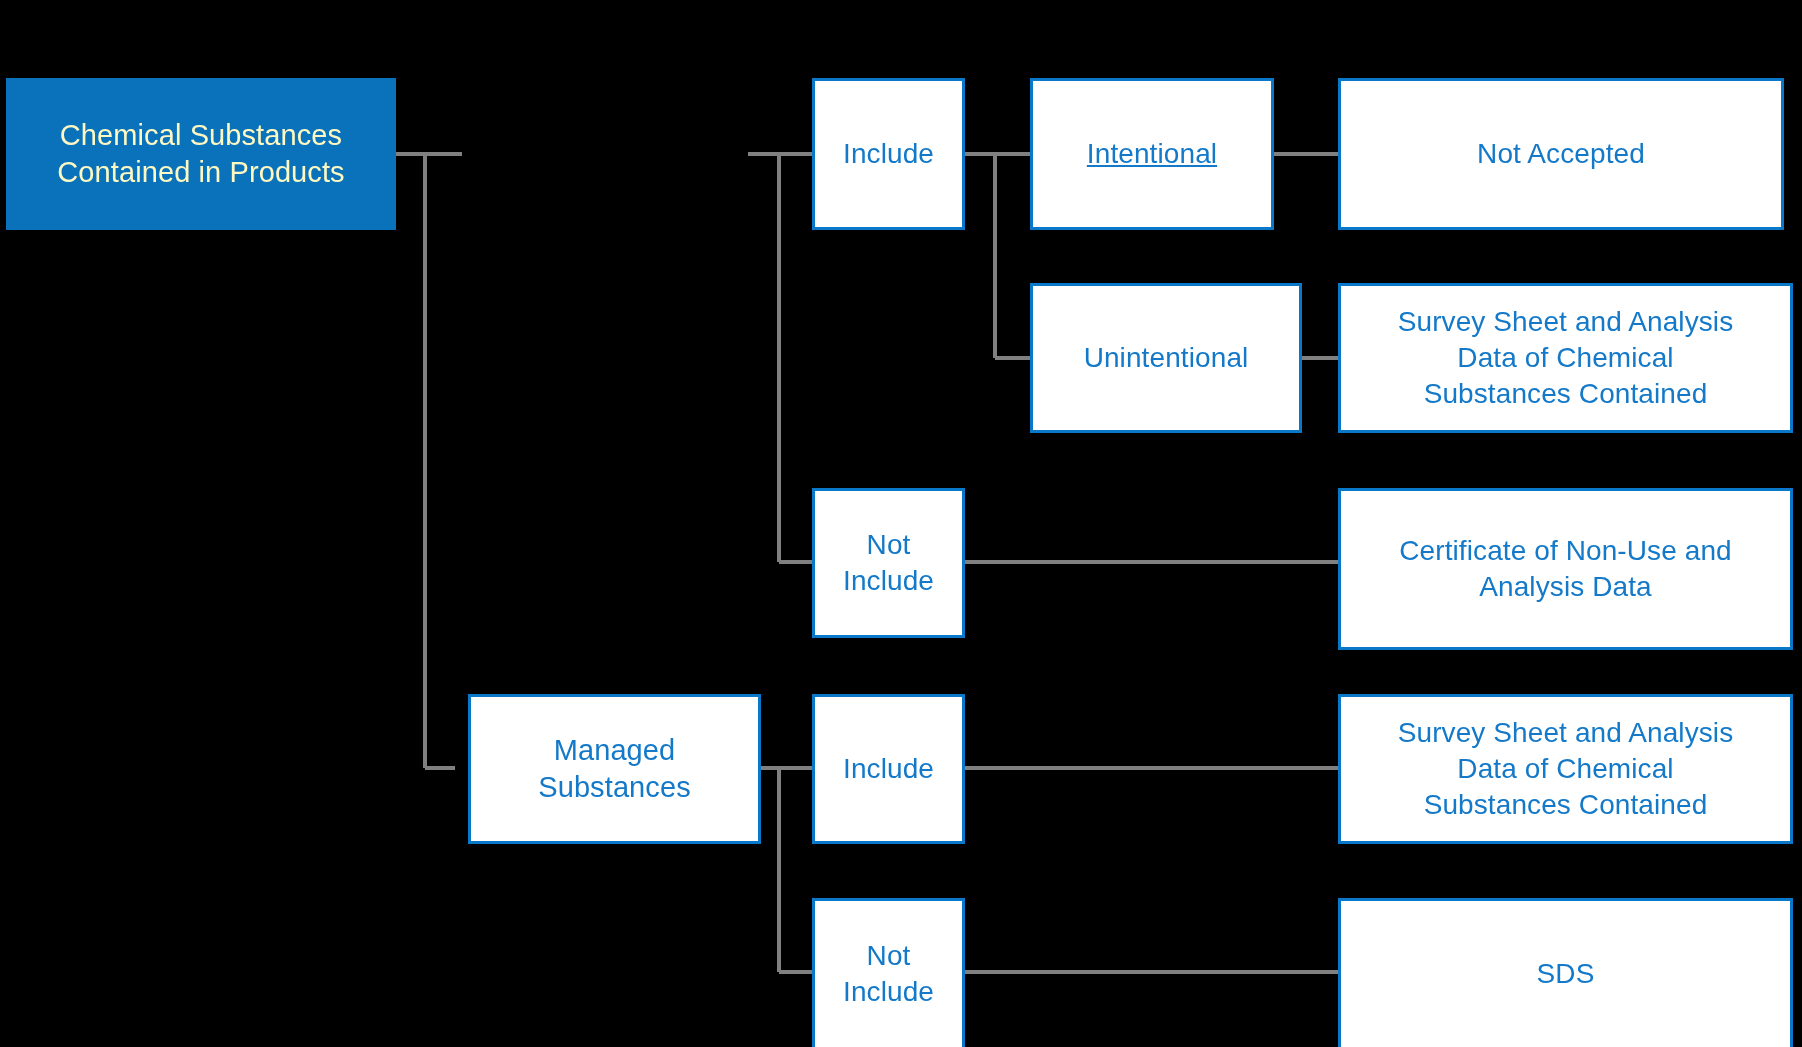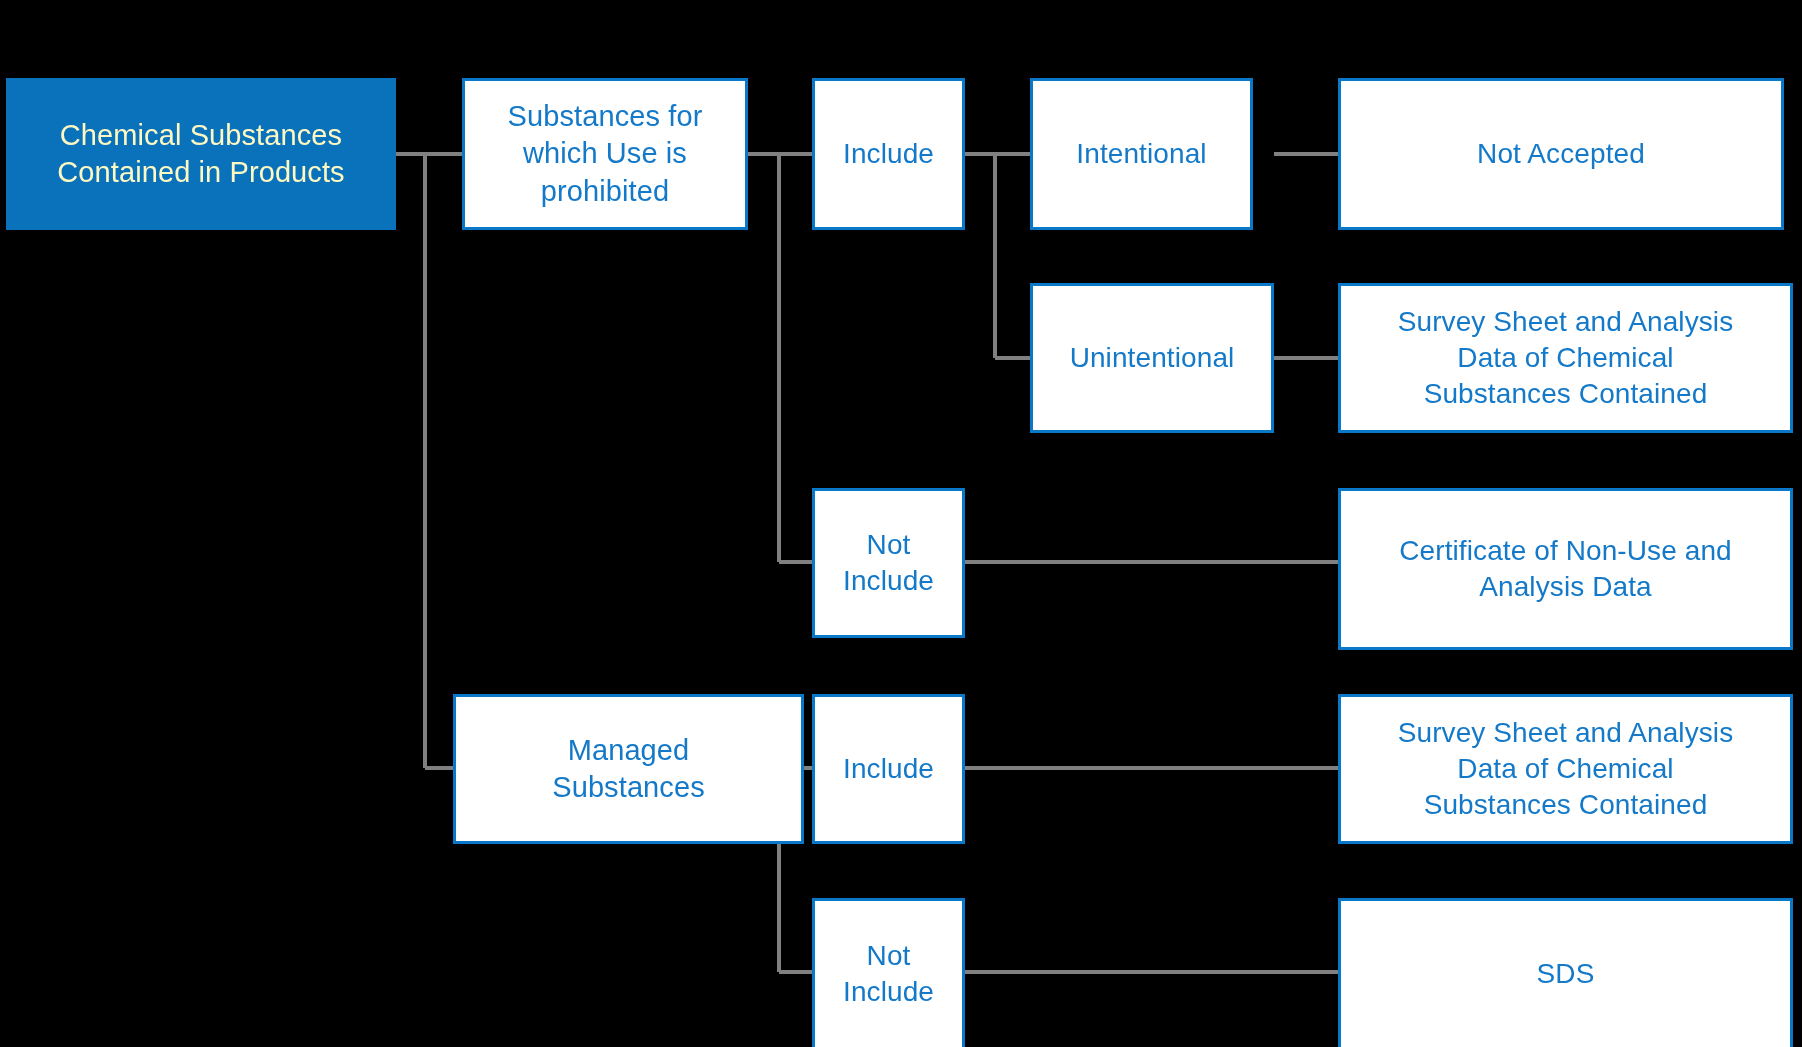--- a/index.html
+++ b/index.html
@@ -48,30 +48,30 @@
   }
   .node .txt {
     display: block;
     padding: 0 10px;
     white-space: pre-line;
   }
   
   #n-root   { left:   6px; top:  78px; width: 390px; height: 152px; font-size: 29px; }
   #n-prohib { left: 462px; top:  78px; width: 286px; height: 152px; font-size: 29px; }
   #n-inc1   { left: 812px; top:  78px; width: 153px; height: 152px; font-size: 28px; }
-  #n-int    { left:1030px; top:  78px; width: 223px; height: 152px; font-size: 28px; }
+  #n-int    { left:1030px; top:  78px; width: 244px; height: 152px; font-size: 28px; text-decoration: underline; }
   #n-notacc { left:1338px; top:  78px; width: 446px; height: 152px; font-size: 28px; }
 
-  #n-unint  { left:1030px; top: 283px; width: 244px; height: 150px; font-size: 28px; }
+  #n-unint  { left:1030px; top: 283px; width: 272px; height: 150px; font-size: 28px; }
   #n-survey1{ left:1338px; top: 283px; width: 455px; height: 150px; font-size: 28px; }
 
   #n-notinc1{ left: 812px; top: 488px; width: 153px; height: 150px; font-size: 28px; }
   #n-cert   { left:1338px; top: 488px; width: 455px; height: 162px; font-size: 28px; }
 
-  #n-managed{ left: 453px; top: 694px; width: 351px; height: 150px; font-size: 29px; }
+  #n-managed{ left: 468px; top: 694px; width: 293px; height: 150px; font-size: 29px; }
   #n-inc2   { left: 812px; top: 694px; width: 153px; height: 150px; font-size: 28px; }
   #n-survey2{ left:1338px; top: 694px; width: 455px; height: 150px; font-size: 28px; }
 
   #n-notinc2{ left: 812px; top: 898px; width: 153px; height: 152px; font-size: 28px; }
   #n-sds    { left:1338px; top: 898px; width: 455px; height: 152px; font-size: 28px; }
 </style>
 </head>
 <body>
 
 <div id="canvas">
@@ -105,25 +105,20 @@
       <path d="M965,768 H1338"></path>
       <path d="M965,972 H1338"></path>
     </g>
   </svg>
 
   <div class="node root" id="n-root">
     <span class="txt">Chemical Substances
 Contained in Products</span>
   </div>
 
-  <div class="node white" id="n-prohib">
-    <span class="txt">Substances for
-which Use is
-prohibited</span>
-  </div>
 
   <div class="node white" id="n-inc1">
     <span class="txt">Include</span>
   </div>
 
   <div class="node white" id="n-int">
     <span class="txt">Intentional</span>
   </div>
 
   <div class="node white" id="n-notacc">

